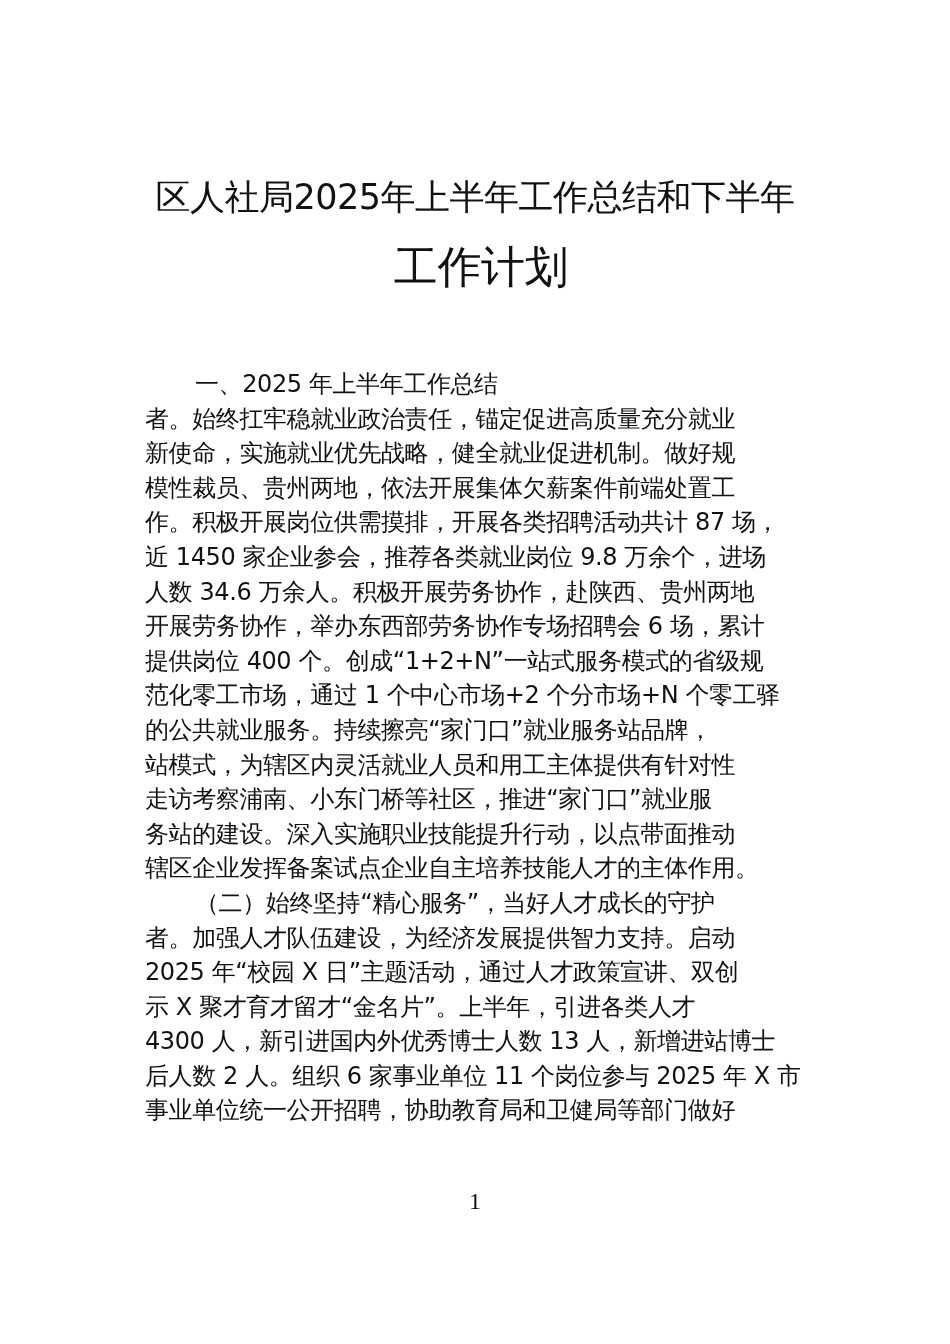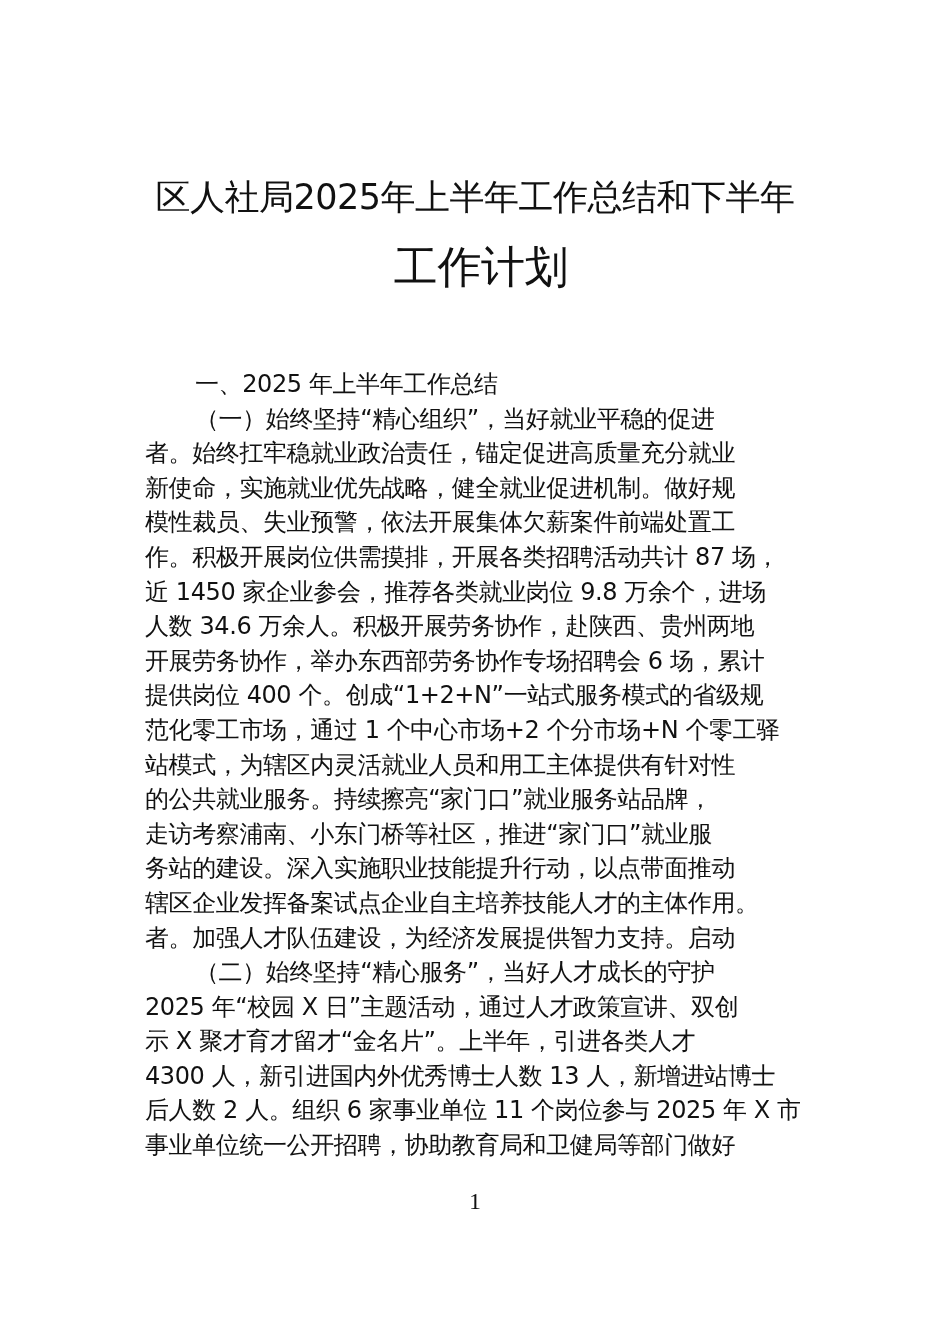--- a/index.html
+++ b/index.html
@@ -19,37 +19,36 @@
 <body>
 
 <div class="page">
   <div class="title">
     <span class="line" style="font-size:35px;line-height:70px;height:70px;letter-spacing:-0.5px;">区人社局2025年上半年工作总结和下半年</span>
     <span class="line" style="font-size:44px;line-height:70px;height:70px;margin-left:12px;">工作计划</span>
   </div>
 
   <div class="body" id="body">
       <span class="line indent">一、2025 年上半年工作总结</span>
-      <span class="line indent">（一）始终坚持“精心组织”，当好就业平稳的促进</span>
       <span class="line">者。始终扛牢稳就业政治责任，锚定促进高质量充分就业</span>
       <span class="line">新使命，实施就业优先战略，健全就业促进机制。做好规</span>
-      <span class="line">模性裁员、失业预警，依法开展集体欠薪案件前端处置工</span>
+      <span class="line">模性裁员、贵州两地，依法开展集体欠薪案件前端处置工</span>
       <span class="line">作。积极开展岗位供需摸排，开展各类招聘活动共计 87 场，</span>
       <span class="line">近 1450 家企业参会，推荐各类就业岗位 9.8 万余个，进场</span>
       <span class="line">人数 34.6 万余人。积极开展劳务协作，赴陕西、贵州两地</span>
       <span class="line">开展劳务协作，举办东西部劳务协作专场招聘会 6 场，累计</span>
       <span class="line">提供岗位 400 个。创成“1+2+N”一站式服务模式的省级规</span>
       <span class="line">范化零工市场，通过 1 个中心市场+2 个分市场+N 个零工驿</span>
+      <span class="line">的公共就业服务。持续擦亮“家门口”就业服务站品牌，</span>
       <span class="line">站模式，为辖区内灵活就业人员和用工主体提供有针对性</span>
-      <span class="line">的公共就业服务。持续擦亮“家门口”就业服务站品牌，</span>
       <span class="line">走访考察浦南、小东门桥等社区，推进“家门口”就业服</span>
       <span class="line">务站的建设。深入实施职业技能提升行动，以点带面推动</span>
       <span class="line">辖区企业发挥备案试点企业自主培养技能人才的主体作用。</span>
+      <span class="line indent">（二）始终坚持“精心服务”，当好人才成长的守护</span>
       <span class="line">者。加强人才队伍建设，为经济发展提供智力支持。启动</span>
-      <span class="line indent">（二）始终坚持“精心服务”，当好人才成长的守护</span>
       <span class="line">2025 年“校园 X 日”主题活动，通过人才政策宣讲、双创</span>
       <span class="line">示 X 聚才育才留才“金名片”。上半年，引进各类人才</span>
       <span class="line">4300 人，新引进国内外优秀博士人数 13 人，新增进站博士</span>
       <span class="line">后人数 2 人。组织 6 家事业单位 11 个岗位参与 2025 年 X 市</span>
       <span class="line">事业单位统一公开招聘，协助教育局和卫健局等部门做好</span>
     </div>
 
   <div class="pagenum">1</div>
 </div>
 

